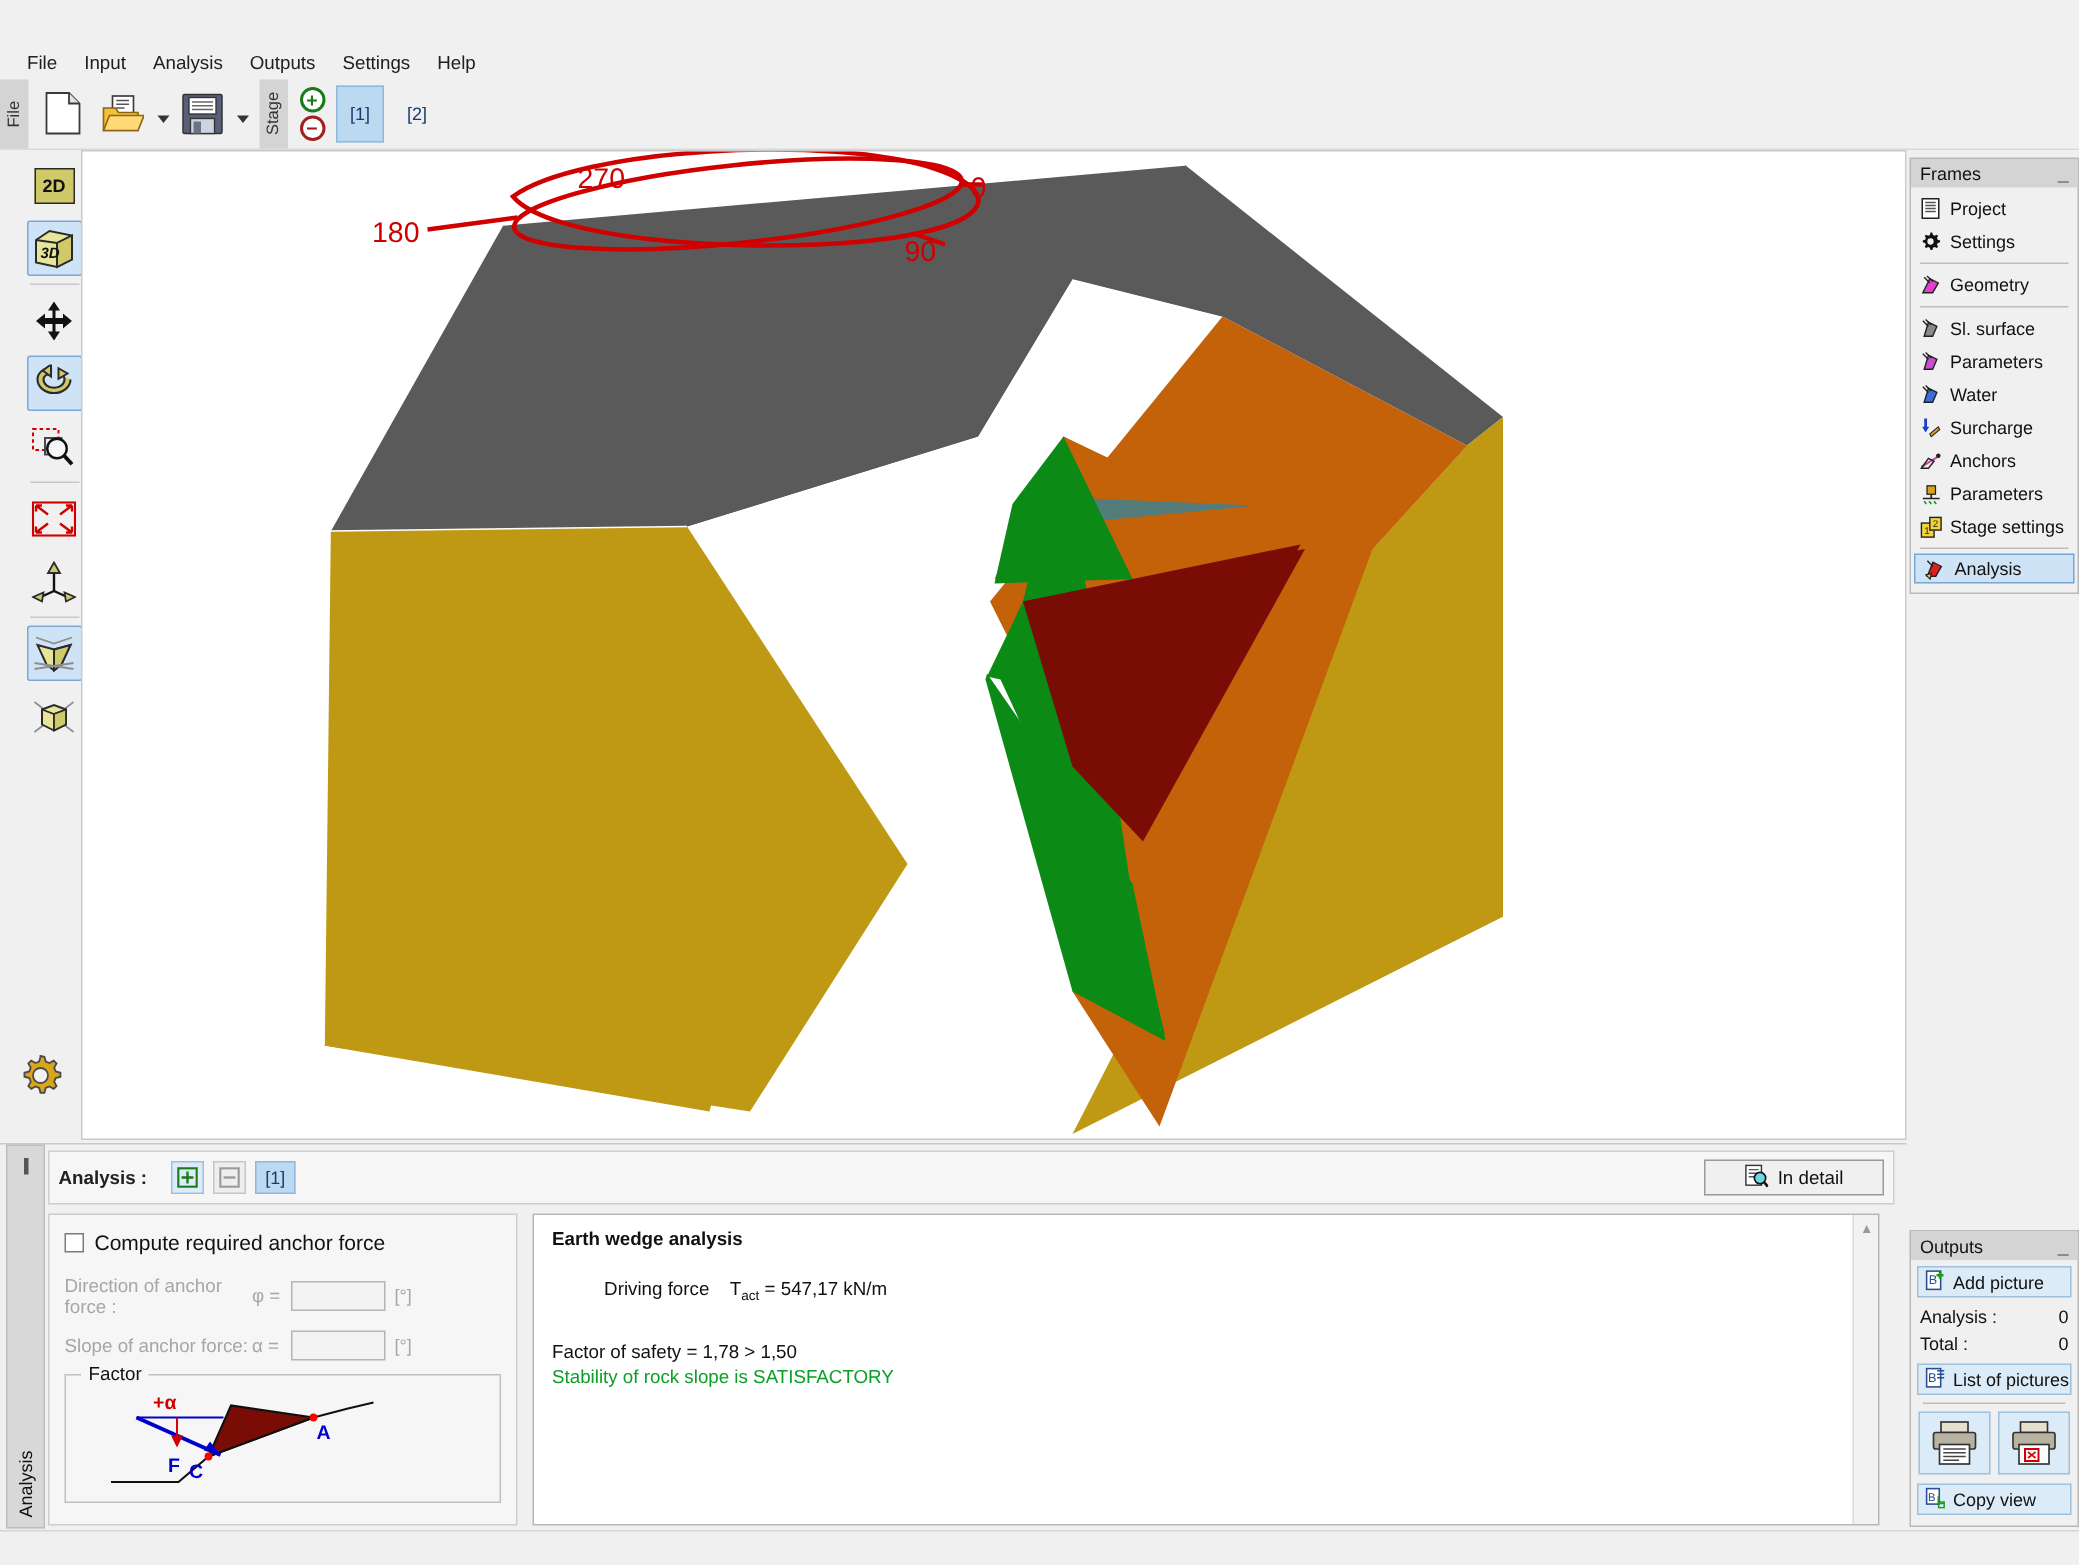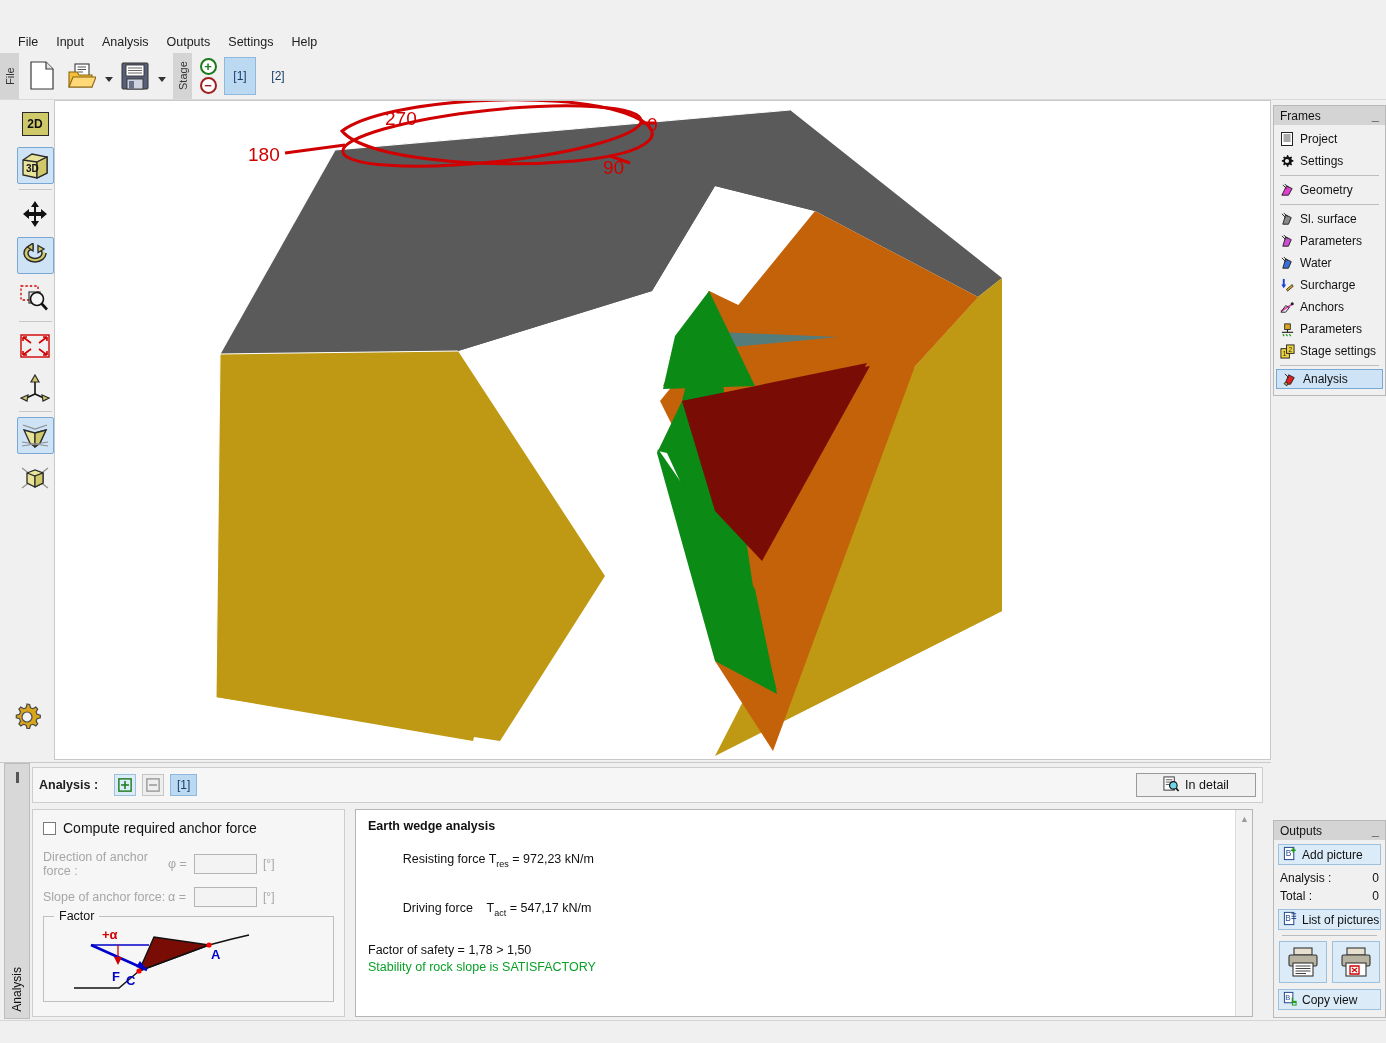--- a/index.html
+++ b/index.html
@@ -72,27 +72,27 @@
   .pm-circ.minus { border-color:#a02020; color:#a02020; }
   .stage-tab {
     min-width:32px; height:38px; display:flex;align-items:center;justify-content:center;
     font-size:12px; color:#1a3d6b; margin:0 3px; padding:0 7px;
   }
   .stage-tab.sel { background:#bcd9f2; border:1px solid #8fb8dd; }
 
   
   .lefttool {
     position:absolute; left:0; top:100px; width:76px; height:660px;
-    background:#f0f0f0; border-right:6px solid #22c55e;
+    background:#f0f0f0; border-right:4px solid #22c55e;
   }
   .lt-btn {
     width:37px;height:37px;margin:5px auto; border:1px solid transparent;
     display:flex;align-items:center;justify-content:center; border-radius:2px;
   }
-  .lt-btn.sel { background:#cfe3f7; border-color:#7aa8d4; }
+  .lt-btn.sel { background:#cfe3f7; border-color:#7aa8d4;font-style:italic; }
   .lt-sep { width:33px; height:1px; background:#c8c8c8; margin:4px auto; }
   .sq2d {
     width:27px;height:24px;background:#cfc96a;border:1.6px solid #2a2a2a;
     display:flex;align-items:center;justify-content:center;
     font-size:12px;font-weight:bold;color:#111;
   }
 
   
   .viewport {
     position:absolute; left:54px; top:100px; width:1217px; height:660px;
@@ -726,23 +726,20 @@
           <text x="167" y="36" font-size="13" font-weight="bold" fill="#0000cc" font-family="Liberation Sans, sans-serif">A</text>
           <text x="82" y="62" font-size="13" font-weight="bold" fill="#0000cc" font-family="Liberation Sans, sans-serif">C</text>
         </svg>
       </div>
     </div>
 
     <div class="an-right">
       <div class="res-text">
         <div class="res-title">Earth wedge analysis</div>
         <div class="res-line">
-          <span>Resisting force</span><span> </span><span>T</span><sub>res</sub><span> </span><span>= 972,23 kN/m</span>
-        </div>
-        <div class="res-line">
           <span>Driving force</span><span>    </span><span>T</span><sub>act</sub><span> </span><span>= 547,17 kN/m</span>
         </div>
         <div class="res-fos">Factor of safety = 1,78 &gt; 1,50</div>
         <div class="res-ok">Stability of rock slope is SATISFACTORY</div>
       </div>
       <div class="vscroll">
         <div class="vs-arrow">▲</div>
 
       </div>
     </div>

